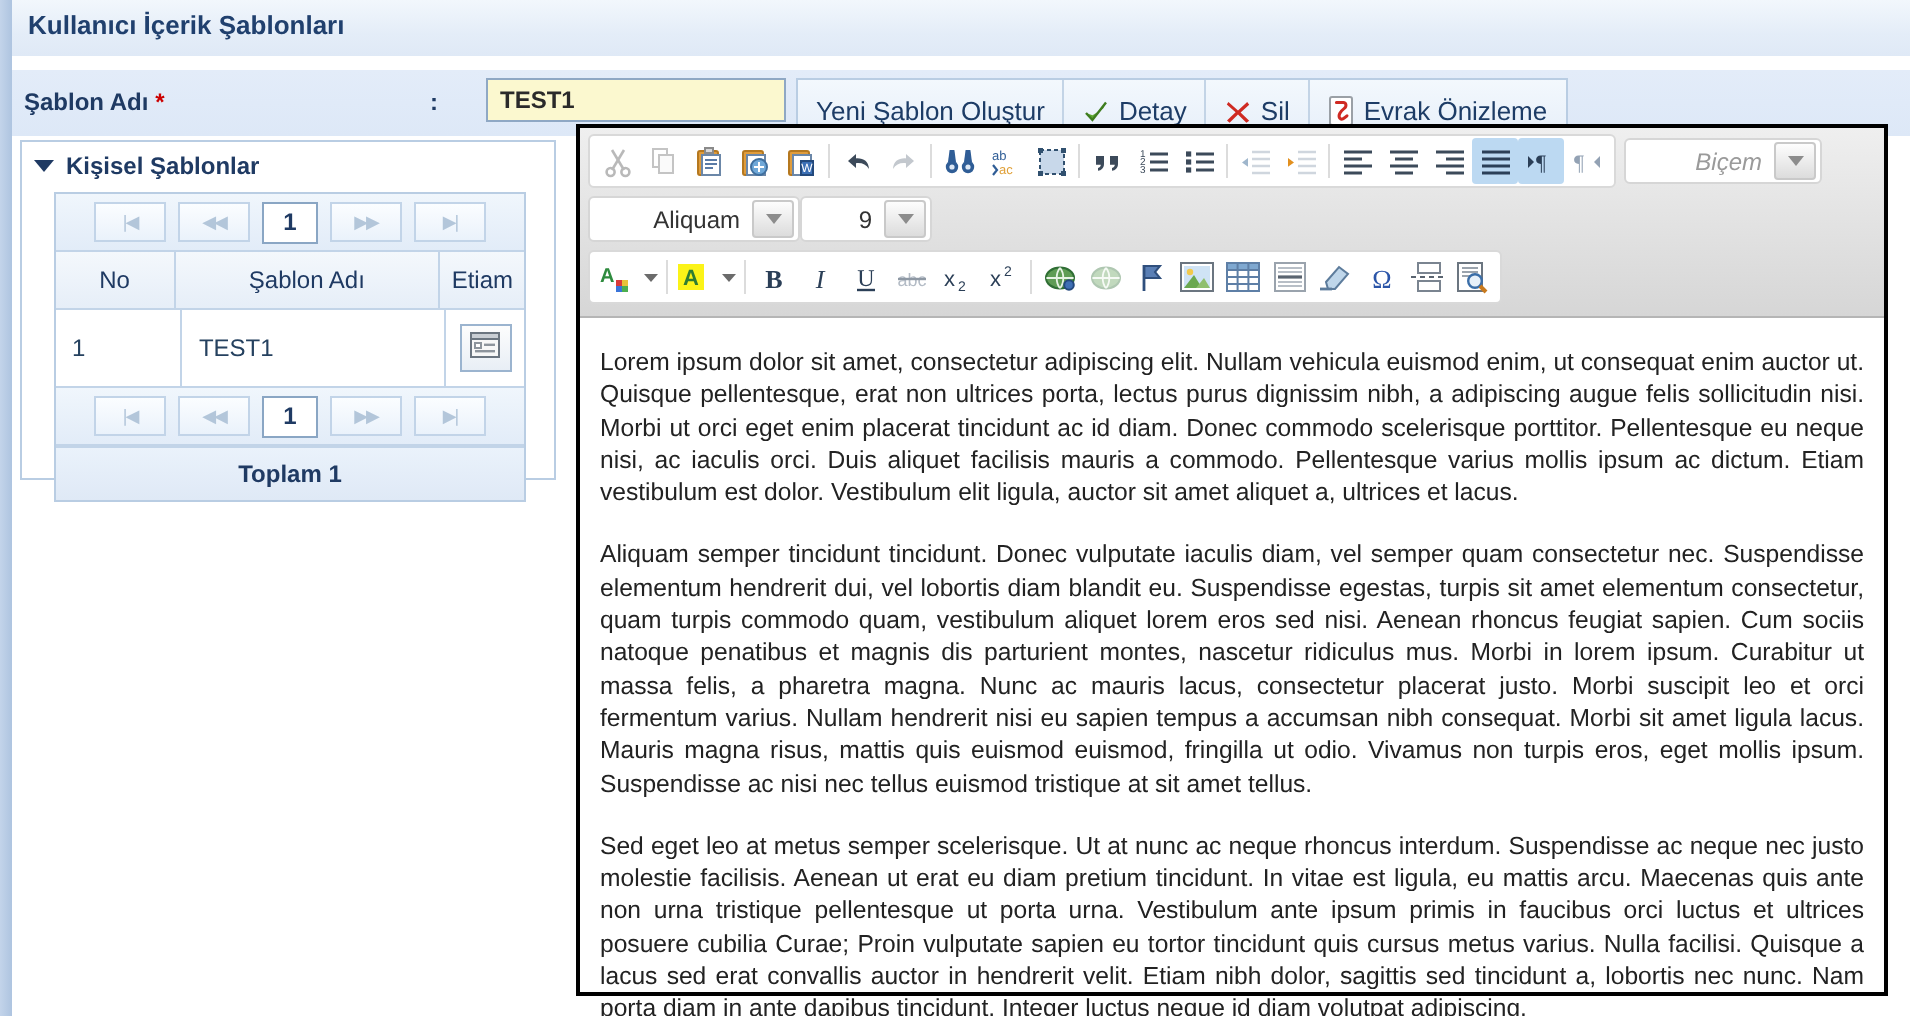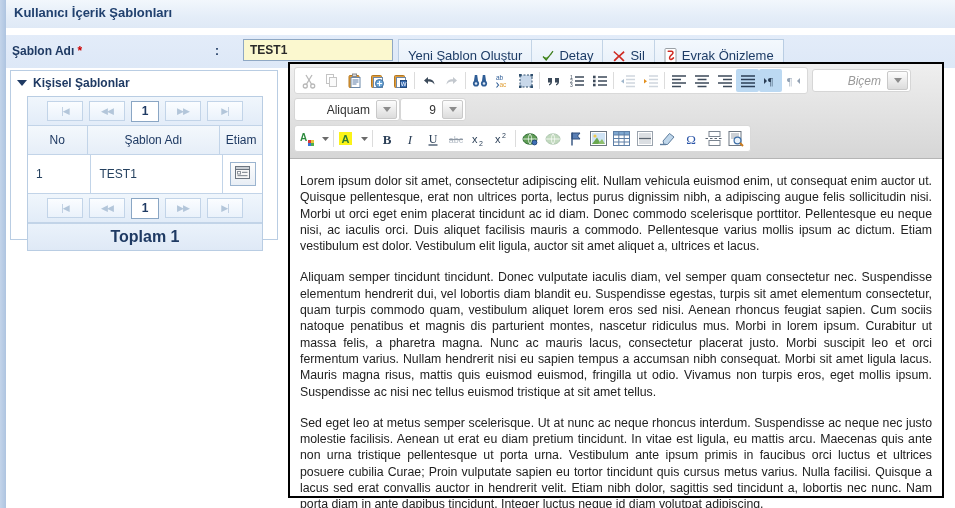--- a/index.html
+++ b/index.html
@@ -62,21 +62,21 @@
   .hc{display:flex;align-items:center;justify-content:center;font-size:12px;color:#1f3a63;
     border-right:1px solid #c2d4e8;}
   .hc:last-child{border-right:none;}
   .c1{width:59px;} .c2{width:133px;} .c3{width:42px;}
   .bdrow{display:flex;height:38px;background:#ffffff;border-bottom:1px solid #c2d4e8;}
   .bc{display:flex;align-items:center;font-size:12px;color:#25415f;border-right:1px solid #c2d4e8;padding-left:8px;}
   .bc:last-child{border-right:none;justify-content:center;padding-left:0;}
   .detbtn{width:24px;height:22px;border:1px solid #9bb4cf;background:linear-gradient(to bottom,#fdfdfd,#e8eef5);
     display:flex;align-items:center;justify-content:center;}
   .total{height:26px;background:linear-gradient(to bottom,#eaf2fb,#dfe9f6);
-    display:flex;align-items:center;justify-content:center;font-size:16px;font-weight:bold;color:#1f3a63;
+    display:flex;align-items:center;justify-content:center;font-size:12px;font-weight:bold;color:#1f3a63;
     border-top:1px solid #c2d4e8;}
 
   
   .editor{position:absolute;left:288px;top:62px;width:656px;height:436px;
     background:#ffffff;border:2px solid #000000;box-sizing:border-box;}
   .tbwrap{background:linear-gradient(to bottom,#efefef,#d6d6d6);
     border-bottom:1px solid #b5b5b5;padding:3px 4px 4px 4px;}
   .tbrow{display:flex;align-items:center;height:27px;margin-bottom:2px;}
   .tbgroup{display:flex;align-items:center;height:25px;background:#ffffff;
     border:1px solid #d9d9d9;border-radius:3px;padding:0 2px;margin-right:4px;

